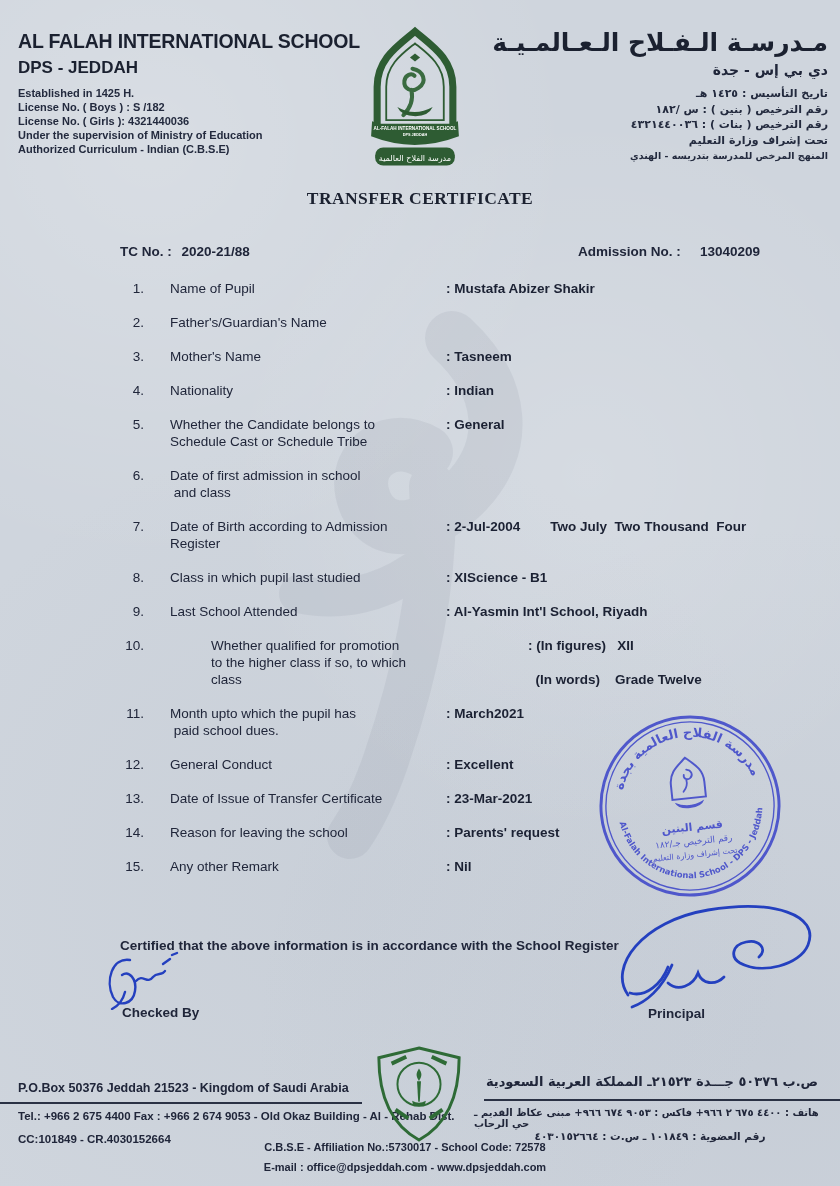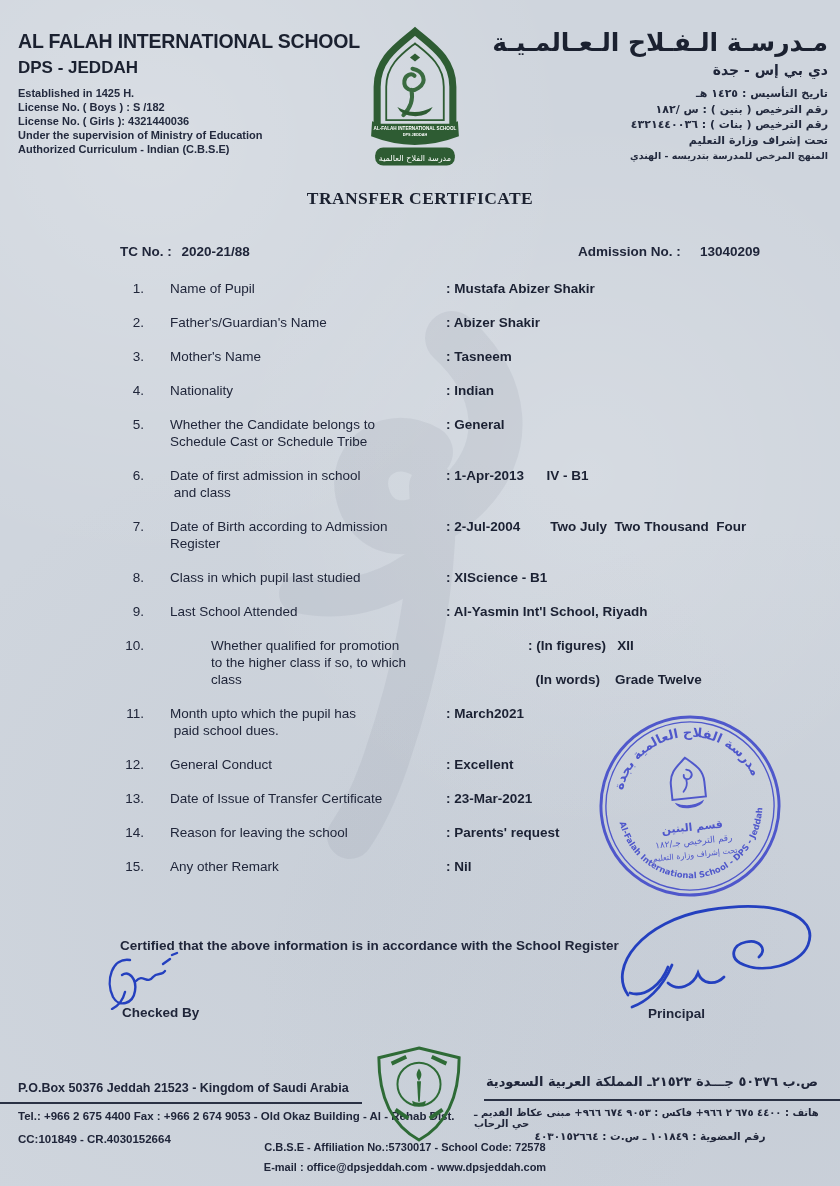--- a/index.html
+++ b/index.html
@@ -123,21 +123,20 @@
 
 <div class="abs fields">
   <div class="row">
     <span class="num">1.</span>
     <span class="lbl">Name of Pupil</span>
     <span class="val">: Mustafa Abizer Shakir</span>
   </div>
   <div class="row">
     <span class="num">2.</span>
     <span class="lbl">Father's/Guardian's Name</span>
-    <span class="val">: Abizer Shakir</span>
   </div>
   <div class="row">
     <span class="num">3.</span>
     <span class="lbl">Mother's Name</span>
     <span class="val">: Tasneem</span>
   </div>
   <div class="row">
     <span class="num">4.</span>
     <span class="lbl">Nationality</span>
     <span class="val">: Indian</span>
@@ -145,21 +144,20 @@
   <div class="row">
     <span class="num">5.</span>
     <span class="lbl">Whether the Candidate belongs to
 Schedule Cast or Schedule Tribe</span>
     <span class="val">: General</span>
   </div>
   <div class="row">
     <span class="num">6.</span>
     <span class="lbl">Date of first admission in school
  and class</span>
-    <span class="val">: 1-Apr-2013      IV - B1</span>
   </div>
   <div class="row">
     <span class="num">7.</span>
     <span class="lbl">Date of Birth according to Admission
 Register</span>
     <span class="val">: 2-Jul-2004        Two July  Two Thousand  Four</span>
   </div>
   <div class="row">
     <span class="num">8.</span>
     <span class="lbl">Class in which pupil last studied</span>

